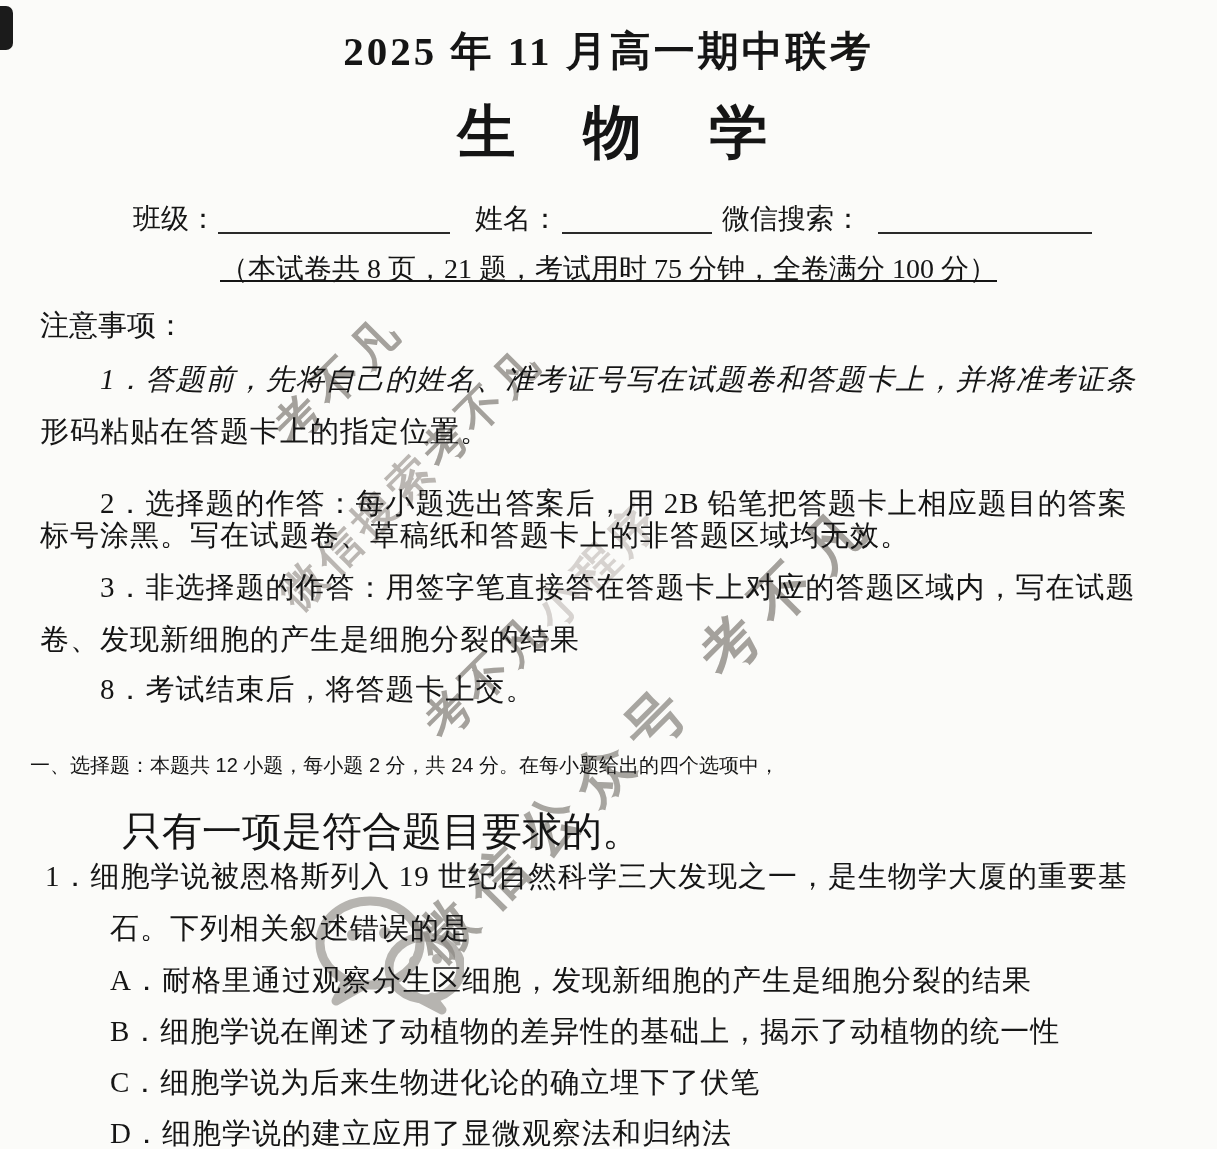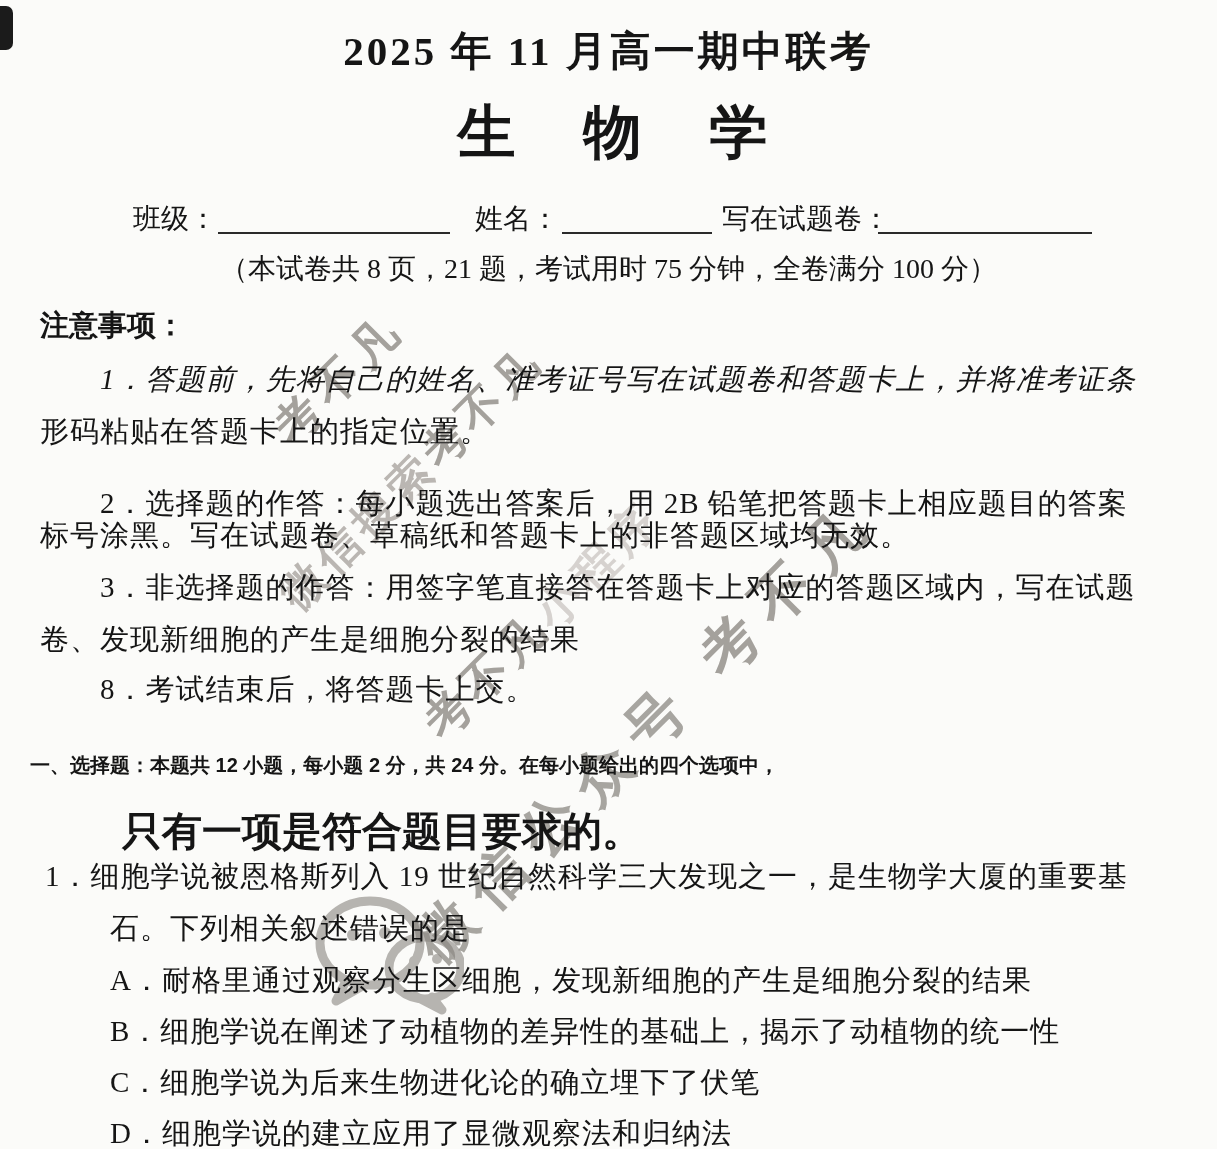--- a/index.html
+++ b/index.html
@@ -12,22 +12,22 @@
   .subject-title{top:94px;font-size:58px;font-weight:700;letter-spacing:26px;
                  font-family:"Liberation Sans","DejaVu Sans",sans-serif;padding-left:34px;box-sizing:border-box;}
   .fields{font-size:28px;}
   .label-class{left:133px;top:200px;}
   .label-name{left:475px;top:200px;}
   .label-admission{left:722px;top:200px;}
   .blank{position:absolute;height:30px;border-bottom:2px solid #2a2a2a;top:202px;}
   .blank-class{left:218px;width:232px;}
   .blank-name{left:562px;width:150px;}
   .blank-admission{left:878px;width:214px;}
-  .paper-meta{top:250px;font-size:28px;}
-  .h-sans{font-family:"Liberation Sans","DejaVu Sans",sans-serif;font-weight:700;text-align:center;}
+  .paper-meta{top:250px;font-size:28px;text-decoration:underline;}
+  .h-sans{font-family:"Liberation Sans","DejaVu Sans",sans-serif;font-weight:400;text-align:center;}
   .notice-heading{left:40px;top:306px;font-size:29px;}
   .bodyline{font-size:29px;letter-spacing:1px;}
   .n1a{left:100px;top:360px;font-style:italic;} .n1b{left:40px;top:412px;}
   .n2a{left:100px;top:484px;} .n2b{left:40px;top:516px;}
   .n3a{left:100px;top:568px;} .n3b{left:40px;top:620px;}
   .n4 {left:100px;top:670px;}
   .sec1{left:30px;top:752px;font-size:20px;}
   .sec2{left:122px;top:804px;font-size:40px;}
   .q1a{left:45px;top:857px;} .q1b{left:110px;top:909px;}
   .oA{left:110px;top:961px;} .oB{left:110px;top:1012px;}
@@ -81,21 +81,21 @@
   </svg>
 
   <div class="text-layer">
     <div class="abs center exam-title">2025 年 11 月高一期中联考</div>
     <div class="abs center subject-title">生 物 学</div>
 
     <div class="abs fields label-class">班级：</div>
     <div class="blank blank-class"></div>
     <div class="abs fields label-name">姓名：</div>
     <div class="blank blank-name"></div>
-    <div class="abs fields label-admission">写在试题卷：</div>
+    <div class="abs fields label-admission">微信搜索：</div>
     <div class="blank blank-admission"></div>
 
     <div class="abs center paper-meta">（本试卷共 8 页，21 题，考试用时 75 分钟，全卷满分 100 分）</div>
 
     <div class="abs h-sans notice-heading">注意事项：</div>
     <div class="abs bodyline n1a">1．答题前，先将自己的姓名、准考证号写在试题卷和答题卡上，并将准考证条</div>
     <div class="abs bodyline n1b">形码粘贴在答题卡上的指定位置。</div>
     <div class="abs bodyline n2a">2．选择题的作答：每小题选出答案后，用 2B 铅笔把答题卡上相应题目的答案</div>
     <div class="abs bodyline n2b">标号涂黑。写在试题卷、草稿纸和答题卡上的非答题区域均无效。</div>
     <div class="abs bodyline n3a">3．非选择题的作答：用签字笔直接答在答题卡上对应的答题区域内，写在试题</div>

